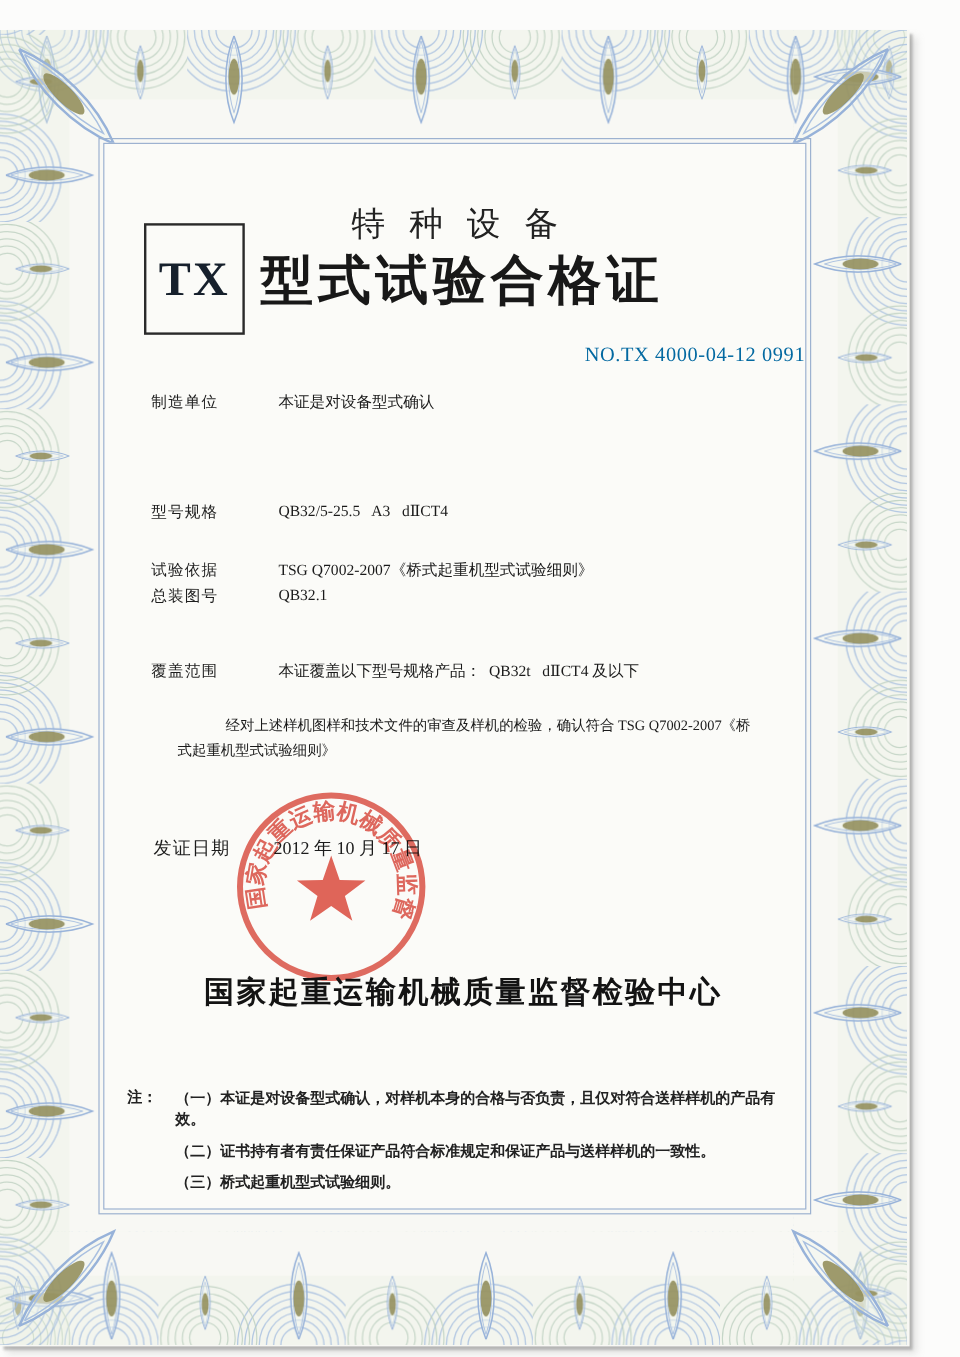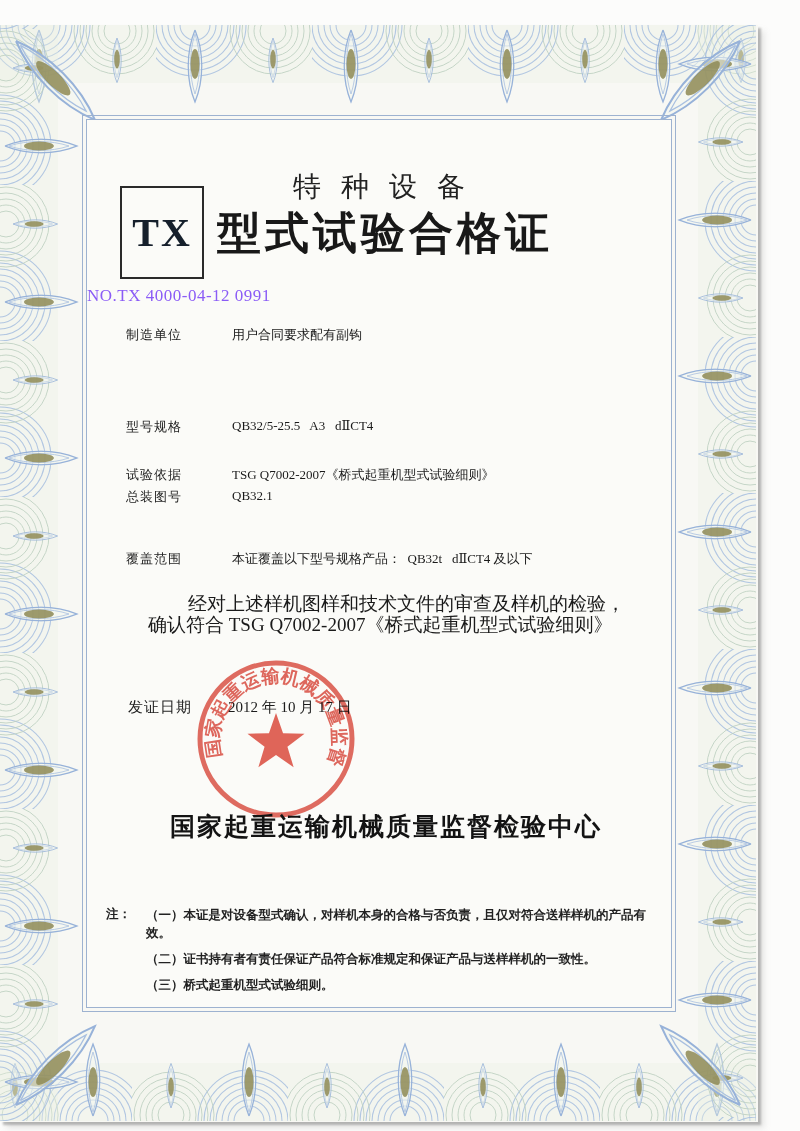--- a/index.html
+++ b/index.html
@@ -33,28 +33,28 @@
     border:2px solid #2a2a2a; display:flex; align-items:center; justify-content:center;
     font-size:40px; font-weight:bold; letter-spacing:2px; color:#16202c;
   }
   .main-title {
     position:absolute; left:130px; top:84px; width:456px;
     text-align:left; font-size:44px; font-weight:600;
     letter-spacing:4px; color:#181818;
   }
   .cert-no {
     position:absolute; left:0; top:166px; width:100%;
-    text-align:left; font-size:17px; letter-spacing:.5px; color:#8b5cf6;
+    text-align:right; font-size:17px; letter-spacing:.5px; color:#0369a1;
   }
   .field-row { position:absolute; left:39px; display:flex; font-size:13px; }
   .field-label { width:64px; letter-spacing:1px; color:#1e1e1e; }
   .field-value { margin-left:42px; white-space:pre; color:#1a1a1a; }
   .statement {
     position:absolute; left:61px; top:474px; width:480px;
-    font-size:19px; line-height:20.5px; text-indent:40px; color:#1a1a1a;
+    font-size:12px; line-height:20.5px; text-indent:40px; color:#1a1a1a;
   }
   .date-row { position:absolute; left:41px; top:578px; display:flex; font-size:15px; }
   .date-label { letter-spacing:1px; }
   .date-value { margin-left:36px; white-space:pre; }
   .stamp {
     position:absolute; left:101px; top:531px; width:176px; height:176px;
     mix-blend-mode:multiply; opacity:.9;
   }
   .org-name {
     position:absolute; left:0; top:690px; width:100%;
@@ -133,21 +133,21 @@
       <div class="subtitle">特种设备</div>
 
       <div class="tx-box">TX</div>
 
       <div class="main-title">型式试验合格证</div>
 
       <div class="cert-no">NO.TX 4000-04-12 0991</div>
 
       <div class="field-row" style="top:206px">
         <span class="field-label">制造单位</span>
-        <span class="field-value">用户合同要求配有副钩</span>
+        <span class="field-value">本证是对设备型式确认</span>
       </div>
       <div class="field-row" style="top:298px">
         <span class="field-label">型号规格</span>
         <span class="field-value">QB32/5-25.5   A3   dⅡCT4</span>
       </div>
       <div class="field-row" style="top:346px">
         <span class="field-label">试验依据</span>
         <span class="field-value">TSG Q7002-2007《桥式起重机型式试验细则》</span>
       </div>
       <div class="field-row" style="top:368px">

